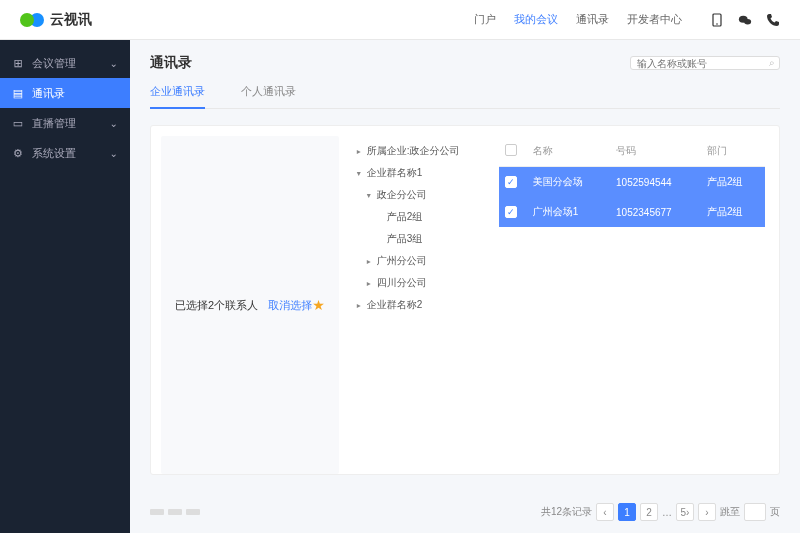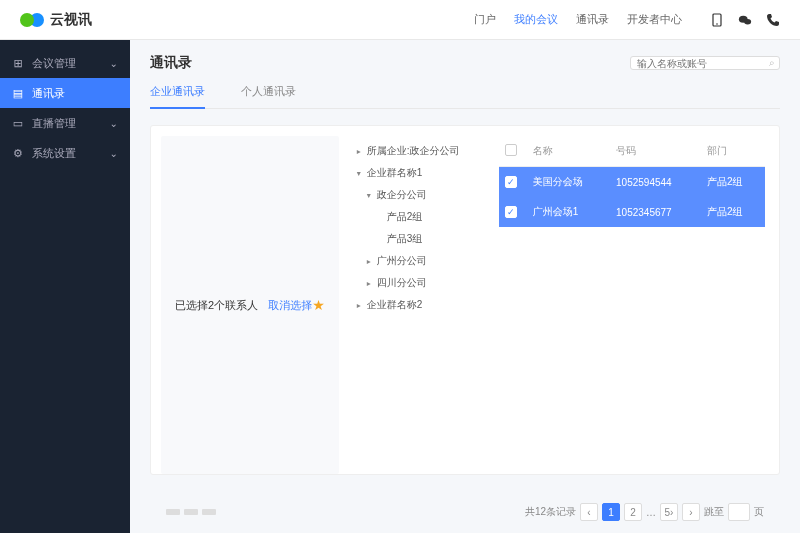--- a/index.html
+++ b/index.html
@@ -45,21 +45,21 @@
 .table { flex: 1; padding: 10px 14px 0 0; }
 table { width: 100%; border-collapse: collapse; font-size: 10px; }
 th { text-align: left; color: #999; font-weight: normal; padding: 8px 6px; border-bottom: 1px solid #eee; }
 td { padding: 8px 6px; color: #666; }
 tr.row-sel { background: #5a8eff; color: #fff; }
 tr.row-sel td { color: #fff; }
 .chk { width: 12px; height: 12px; border: 1px solid #ccc; display: inline-flex; align-items: center; justify-content: center; border-radius: 2px; font-size: 9px; background: #fff; }
 .chk.on { background: #fff; border-color: #fff; color: #3d7eff; }
 tr.row-sel .chk.on::before { content: "✓"; }
 .num-bad { color: #f56c6c; }
-.pager { padding: 12px 36px; display: flex; align-items: center; justify-content: space-between; }
+.pager { padding: 12px 20px; display: flex; align-items: center; justify-content: space-between; }
 .pg-left { display: flex; gap: 4px; }
 .pg-dot { width: 14px; height: 6px; background: #ddd; border-radius: 1px; }
 .pg-right { display: flex; align-items: center; gap: 4px; font-size: 10px; color: #888; }
 .pg-btn { min-width: 18px; height: 18px; border: 1px solid #ddd; display: flex; align-items: center; justify-content: center; border-radius: 2px; cursor: pointer; background: #fff; padding: 0 3px; }
 .pg-btn.active { background: #3d7eff; color: #fff; border-color: #3d7eff; }
 </style>
 </head>
 <body>
 
 <div class="header">

